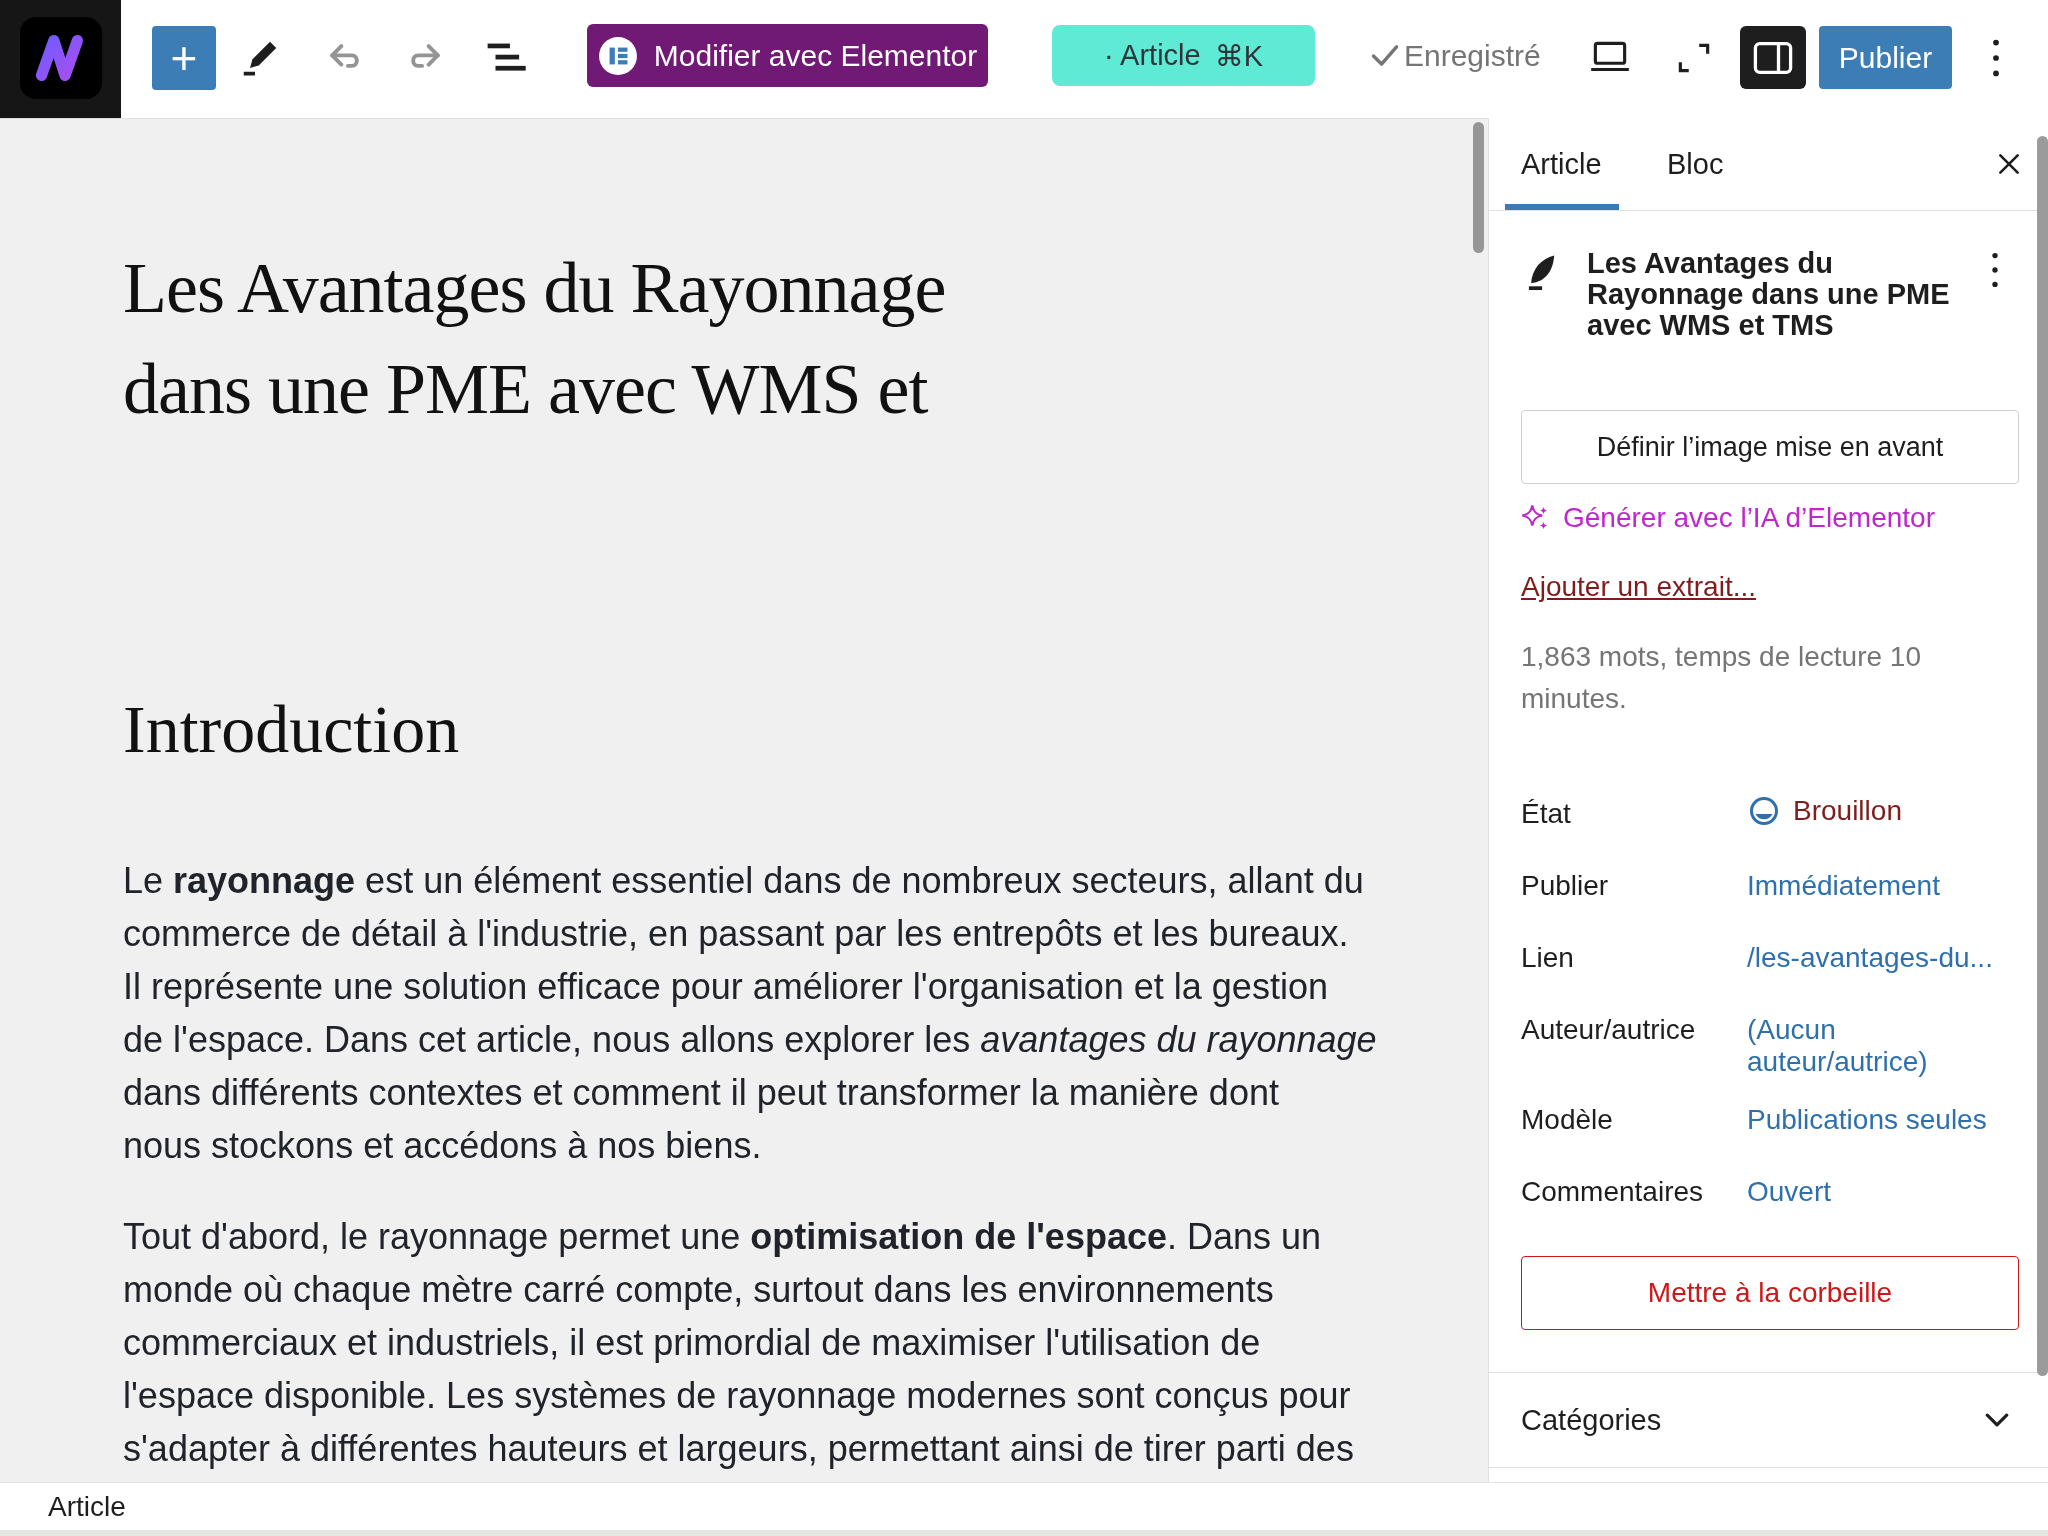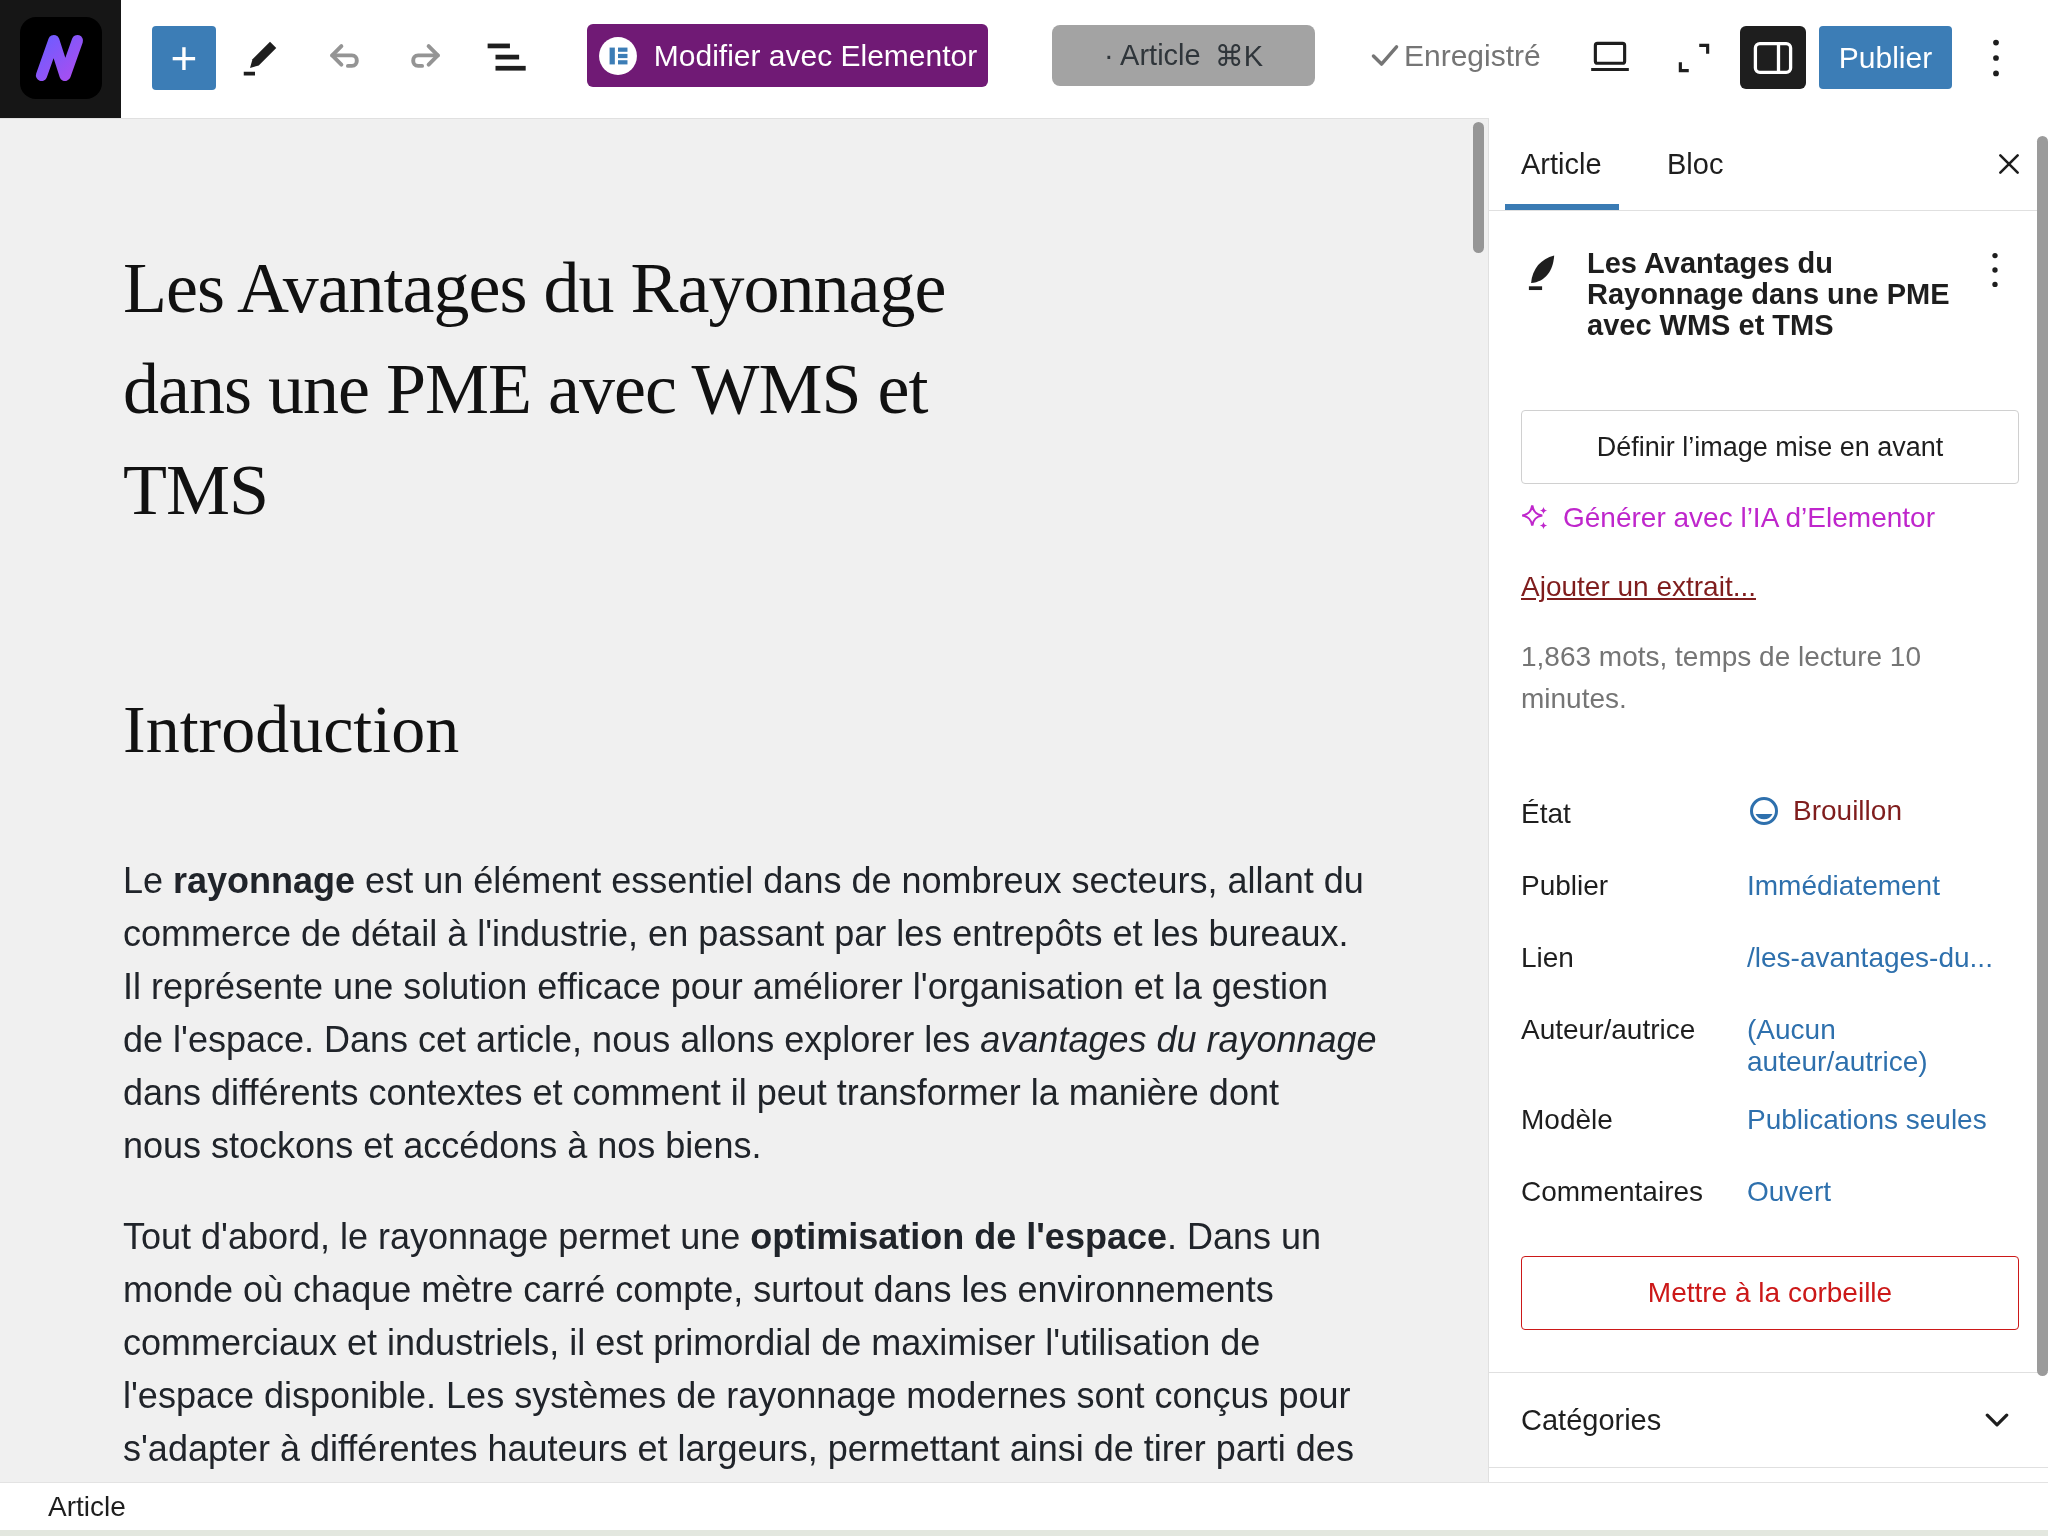--- a/index.html
+++ b/index.html
@@ -7,21 +7,21 @@
           font-family:"Liberation Sans",sans-serif;color:#1e1e1e;}
   .abs{position:absolute;}
   
   #header{position:absolute;left:0;top:0;width:2048px;height:118px;background:#ffffff;border-bottom:1px solid #e0e0e0;}
   #logo-block{position:absolute;left:0;top:0;width:121px;height:118px;background:#161616;}
   #logo-tile{position:absolute;left:20px;top:17px;width:82px;height:82px;background:#000;border-radius:16px;}
   .tb-btn{position:absolute;display:flex;align-items:center;justify-content:center;}
   #add-btn{left:152px;top:26px;width:64px;height:64px;background:#3c7db6;border-radius:4px;color:#fff;font-size:46px;font-weight:300;}
   .icon-btn{width:56px;height:56px;top:30px;}
   #elementor-btn{left:587px;top:24px;width:401px;height:63px;background:#701a75;border-radius:6px;color:#fff;font-size:30px;display:flex;align-items:center;justify-content:center;gap:16px;}
-  #command-pill{left:1052px;top:25px;width:263px;height:61px;background:#a3a3a3;border-radius:8px;color:#2f353a;font-size:29px;display:flex;align-items:center;justify-content:center;gap:14px;}
+  #command-pill{left:1052px;top:25px;width:263px;height:61px;background:#5eead4;border-radius:8px;color:#2f353a;font-size:29px;display:flex;align-items:center;justify-content:center;gap:14px;}
   #saved{left:1370px;top:25px;height:61px;display:flex;align-items:center;gap:4px;color:#757575;font-size:30px;}
   #settings-btn{left:1740px;top:26px;width:66px;height:63px;background:#1e1e1e;border-radius:6px;}
   #publish-btn{left:1819px;top:26px;width:133px;height:63px;background:#3c7db6;border-radius:4px;color:#fff;font-size:30px;}
   
   #post-title{position:absolute;left:123px;top:238px;font-family:"Liberation Serif",serif;font-size:72px;line-height:101px;letter-spacing:-1px;color:#111;}
   #intro-heading{position:absolute;left:123px;top:690px;font-family:"Liberation Serif",serif;font-size:68px;color:#111;}
   .bodyline{position:absolute;left:123px;width:1300px;font-size:36px;line-height:50px;white-space:nowrap;color:#20242a;}
   
   #sidebar{position:absolute;left:1488px;top:118px;width:560px;height:1364px;background:#fff;border-left:1px solid #e0e0e0;}
   .tab{position:absolute;top:0;height:92px;display:flex;align-items:center;font-size:29px;color:#1e1e1e;}
@@ -143,21 +143,20 @@
         <circle cx="5" cy="6" r="2.6" fill="#1e1e1e"></circle>
         <circle cx="5" cy="20" r="2.6" fill="#1e1e1e"></circle>
         <circle cx="5" cy="34" r="2.6" fill="#1e1e1e"></circle>
       </svg>
     </div>
   </div>
 
   <div id="post-title">
     <div>Les Avantages du Rayonnage</div>
     <div>dans une PME avec WMS et</div>
-    <div>TMS</div>
   </div>
 
   <div id="intro-heading">Introduction</div>
 
   <div class="bodyline" style="top:856px">Le <strong>rayonnage</strong> est un élément essentiel dans de nombreux secteurs, allant du</div>
   <div class="bodyline" style="top:909px">commerce de détail à l'industrie, en passant par les entrepôts et les bureaux.</div>
   <div class="bodyline" style="top:962px">Il représente une solution efficace pour améliorer l'organisation et la gestion</div>
   <div class="bodyline" style="top:1015px">de l'espace. Dans cet article, nous allons explorer les <em>avantages du rayonnage</em></div>
   <div class="bodyline" style="top:1068px">dans différents contextes et comment il peut transformer la manière dont</div>
   <div class="bodyline" style="top:1121px">nous stockons et accédons à nos biens.</div>

